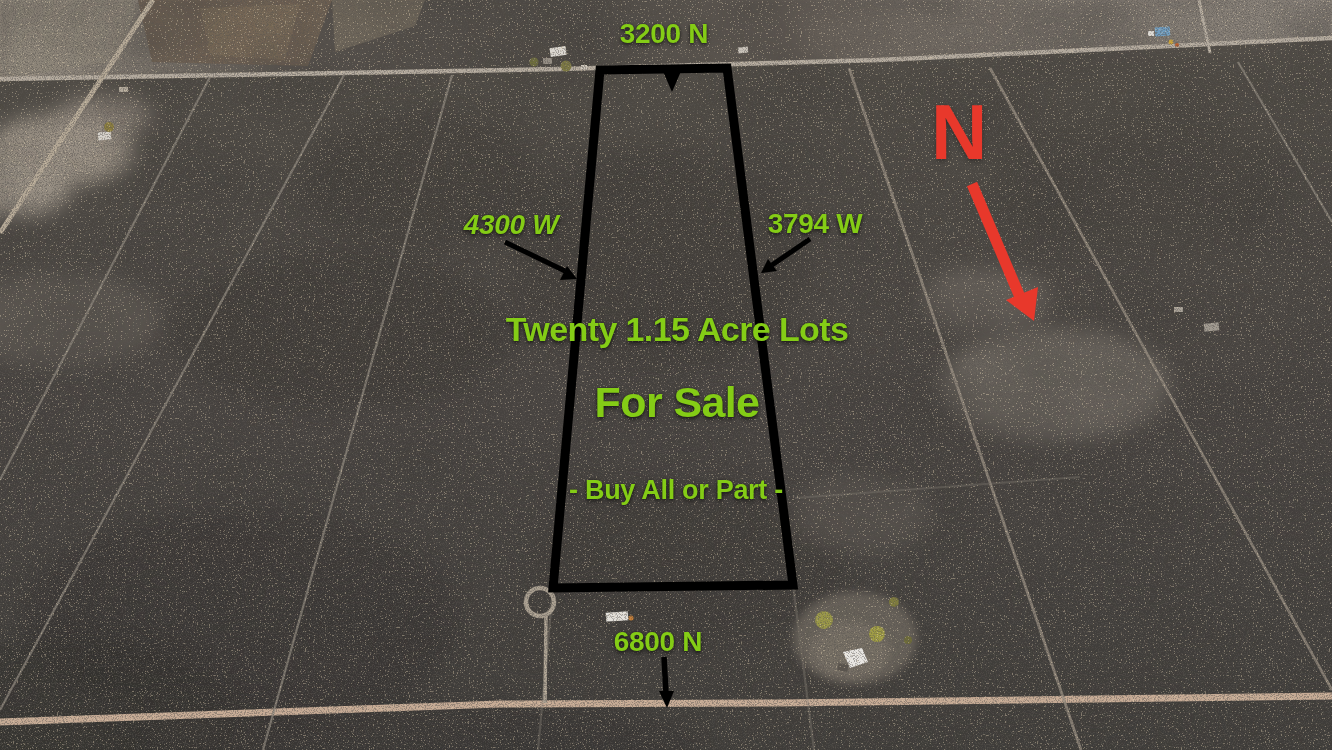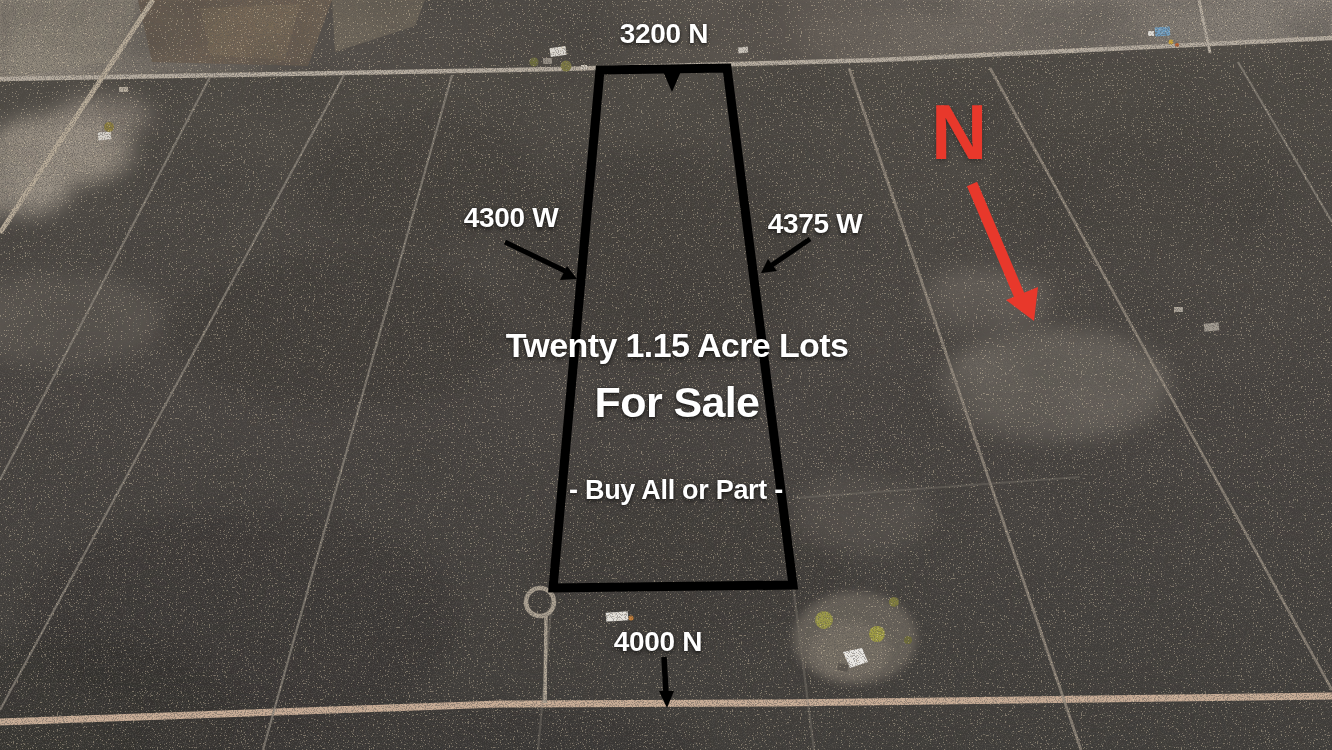--- a/index.html
+++ b/index.html
@@ -3,30 +3,30 @@
 <meta charset="utf-8">
 <style>
   html,body{margin:0;padding:0;background:#222;}
   #stage{
     position:relative;width:1332px;height:750px;overflow:hidden;
     font-family:"Liberation Sans", sans-serif;
     background:#49453f;
   }
   #bg, #overlay{position:absolute;left:0;top:0;}
   .lbl{
-    position:absolute;color:#ffffff;font-weight:bold;white-space:nowrap;
+    position:absolute;color:#84cc16;font-weight:bold;white-space:nowrap;
     transform:translateX(-50%);letter-spacing:-0.3px;line-height:1;
     text-shadow:0 2px 4px rgba(0,0,0,0.65), 0 0 2px rgba(0,0,0,0.4);
   }
   .street{font-size:28px;}
   #label-3200n{left:664px;top:20px;}
-  #label-4300w{left:511px;top:204px;}
+  #label-4300w{left:511px;top:211px;font-style:italic;}
   #label-4375w{left:815px;top:210px;}
   #label-3600n{left:658px;top:628px;}
-  #headline1{left:677px;top:328px;font-size:34px;letter-spacing:-0.6px;}
+  #headline1{left:677px;top:312px;font-size:34px;letter-spacing:-0.6px;}
   #headline2{left:677px;top:381px;font-size:43px;letter-spacing:-0.6px;}
   #subheadline{left:676px;top:477px;font-size:27px;}
   #north-letter{
     position:absolute;left:931px;top:93px;font-size:78px;font-weight:bold;
     color:#e8382b;line-height:1;letter-spacing:-2px;
     text-shadow:0 2px 5px rgba(0,0,0,0.35);
   }
 </style>
 </head>
 <body>
@@ -173,21 +173,21 @@
 
     <path d="M664,657 L666,693" stroke-width="5.5" fill="none" stroke="#000000"></path>
     <polygon points="667,708 659,691 674,691" fill="#000000"></polygon>
 
     <path d="M972,184 L1020,297" stroke-width="11" fill="none" stroke="#e8382b"></path>
     <polygon points="1034,321 1006,300 1038,287" fill="#e8382b"></polygon>
   </svg>
 
   <div class="lbl street" id="label-3200n">3200 N</div>
   <div class="lbl street" id="label-4300w">4300 W</div>
-  <div class="lbl street" id="label-4375w">4375 W</div>
-  <div class="lbl street" id="label-3600n">4000 N</div>
+  <div class="lbl street" id="label-4375w">3794 W</div>
+  <div class="lbl street" id="label-3600n">6800 N</div>
 
   <div class="lbl" id="headline1">Twenty 1.15 Acre Lots</div>
   <div class="lbl" id="headline2">For Sale</div>
   <div class="lbl" id="subheadline">- Buy All or Part -</div>
 
   <div id="north-letter">N</div>
 </div>
 
 </body></html>

